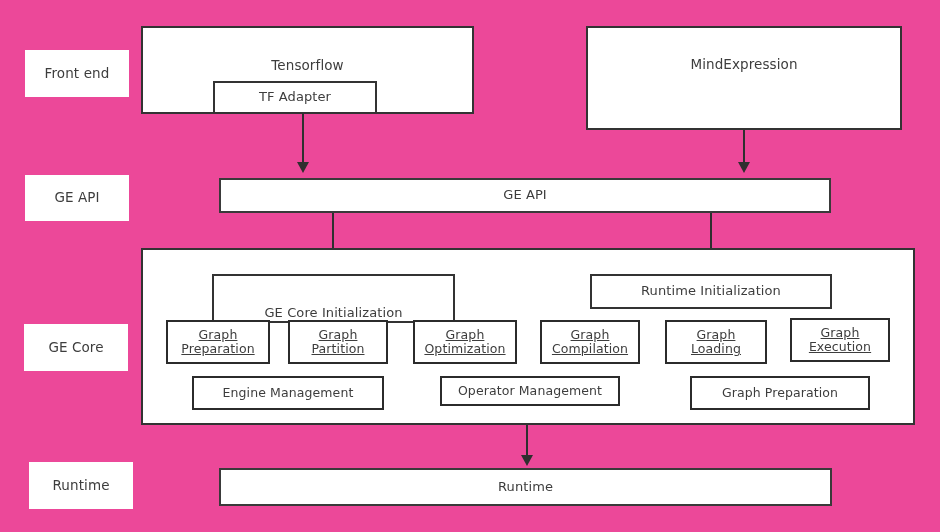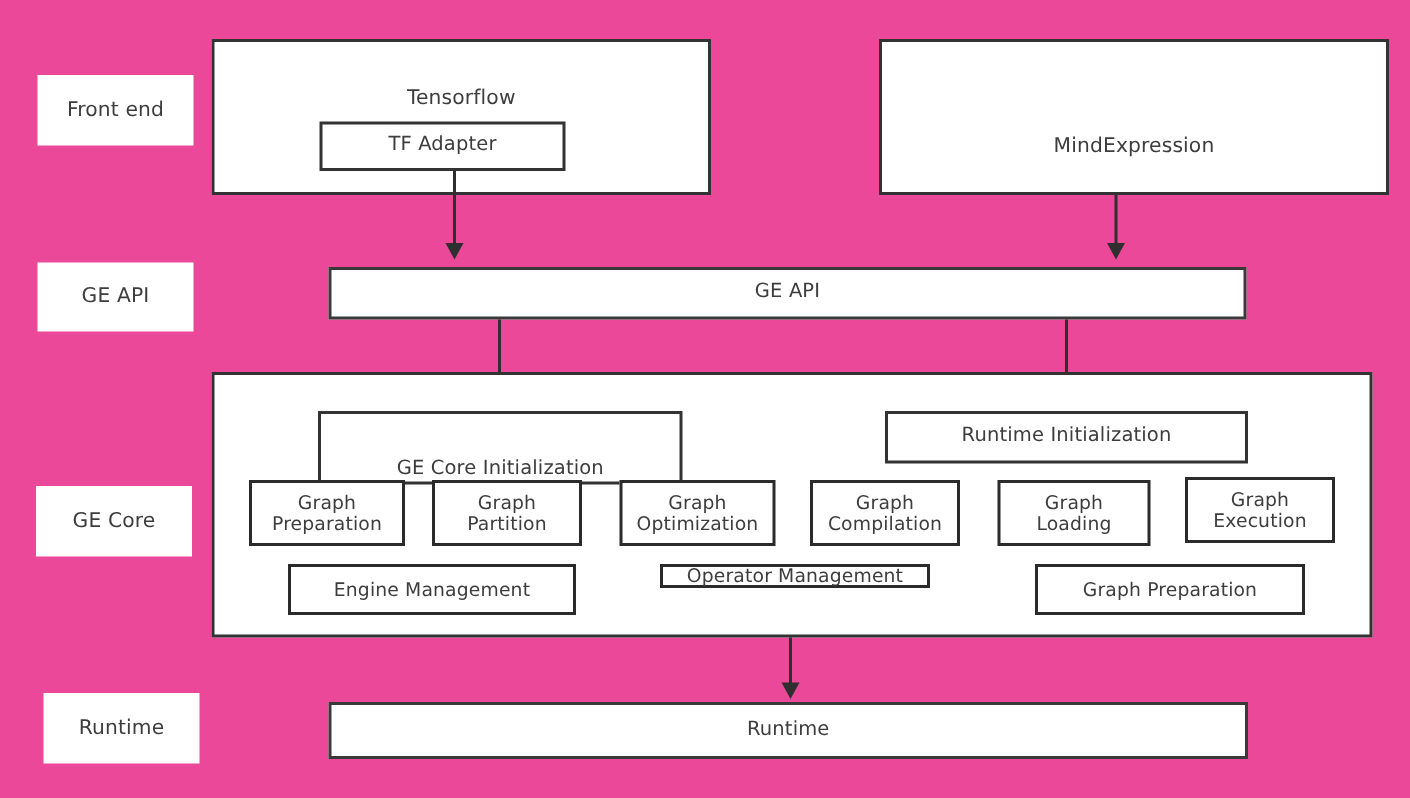--- a/index.html
+++ b/index.html
@@ -48,20 +48,21 @@
     border: 2px solid #3a3a3a;
     font-size: 13px;
   }
   .init-box {
     border: 2px solid #333333;
     font-size: 13px;
   }
   .unit-box {
     border: 2px solid #2b2b2b;
     font-size: 12.5px;
+    text-decoration: underline;
   }
   .mgmt-box {
     border: 2px solid #2b2b2b;
     font-size: 12.5px;
   }
   .inner-box {
     border: 2px solid #333333;
     font-size: 13px;
   }
   
@@ -86,29 +87,29 @@
 <div id="canvas">
 
   <div class="box rail-label" style="left:25px; top:50px; width:104px; height:47px;">Front end</div>
 
   <div class="box rail-label" style="left:25px; top:175px; width:104px; height:46px;">GE API</div>
 
   <div class="box rail-label" style="left:24px; top:324px; width:104px; height:47px;">GE Core</div>
 
   <div class="box rail-label" style="left:29px; top:462px; width:104px; height:47px;">Runtime</div>
 
-  <div class="box container-box" style="left:141px; top:26px; width:333px; height:104px;">
+  <div class="box container-box" style="left:141px; top:26px; width:333px; height:88px;">
     <span>Tensorflow</span>
   </div>
 
   <div class="box inner-box" style="left:213px; top:81px; width:164px; height:33px;">
     <span>TF Adapter</span>
   </div>
 
-  <div class="box container-box" style="left:586px; top:26px; width:340px; height:104px; padding-top:62px;">
+  <div class="box container-box" style="left:586px; top:26px; width:316px; height:104px; padding-top:29px;">
     <span>MindExpression</span>
   </div>
 
   <div class="conn" style="left:302px; top:113px; height:52px;"></div>
   <div class="arrowhead" style="left:297px; top:162px;"></div>
 
   <div class="conn" style="left:743px; top:130px; height:35px;"></div>
   <div class="arrowhead" style="left:738px; top:162px;"></div>
 
   <div class="box bar-box" style="left:219px; top:178px; width:612px; height:35px;">
@@ -158,21 +159,21 @@
 
   <div class="box unit-box" style="left:790px; top:318px; width:100px; height:44px;">
     <span class="two-line">Graph
 Execution</span>
   </div>
 
   <div class="box mgmt-box" style="left:192px; top:376px; width:192px; height:34px;">
     <span>Engine Management</span>
   </div>
 
-  <div class="box mgmt-box" style="left:440px; top:376px; width:180px; height:16px;">
+  <div class="box mgmt-box" style="left:440px; top:376px; width:180px; height:30px;">
     <span>Operator Management</span>
   </div>
 
   <div class="box mgmt-box" style="left:690px; top:376px; width:180px; height:34px;">
     <span>Graph Preparation</span>
   </div>
 
   <div class="conn" style="left:526px; top:425px; height:33px;"></div>
   <div class="arrowhead" style="left:521px; top:455px;"></div>
 

